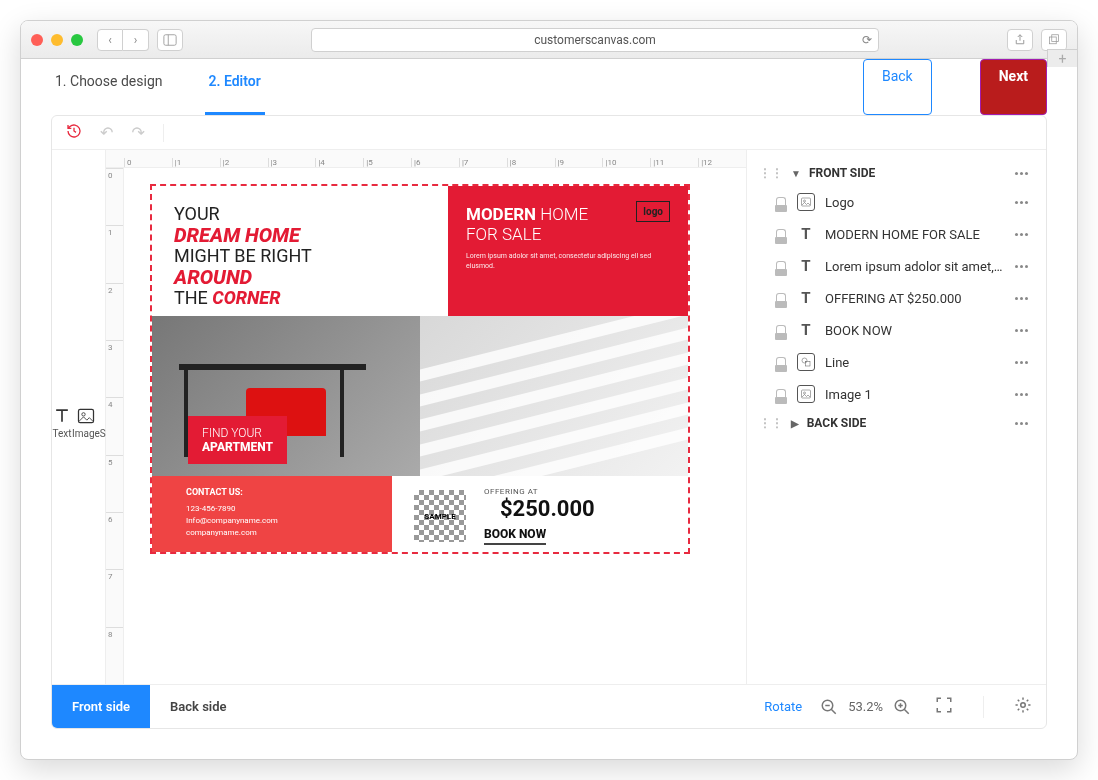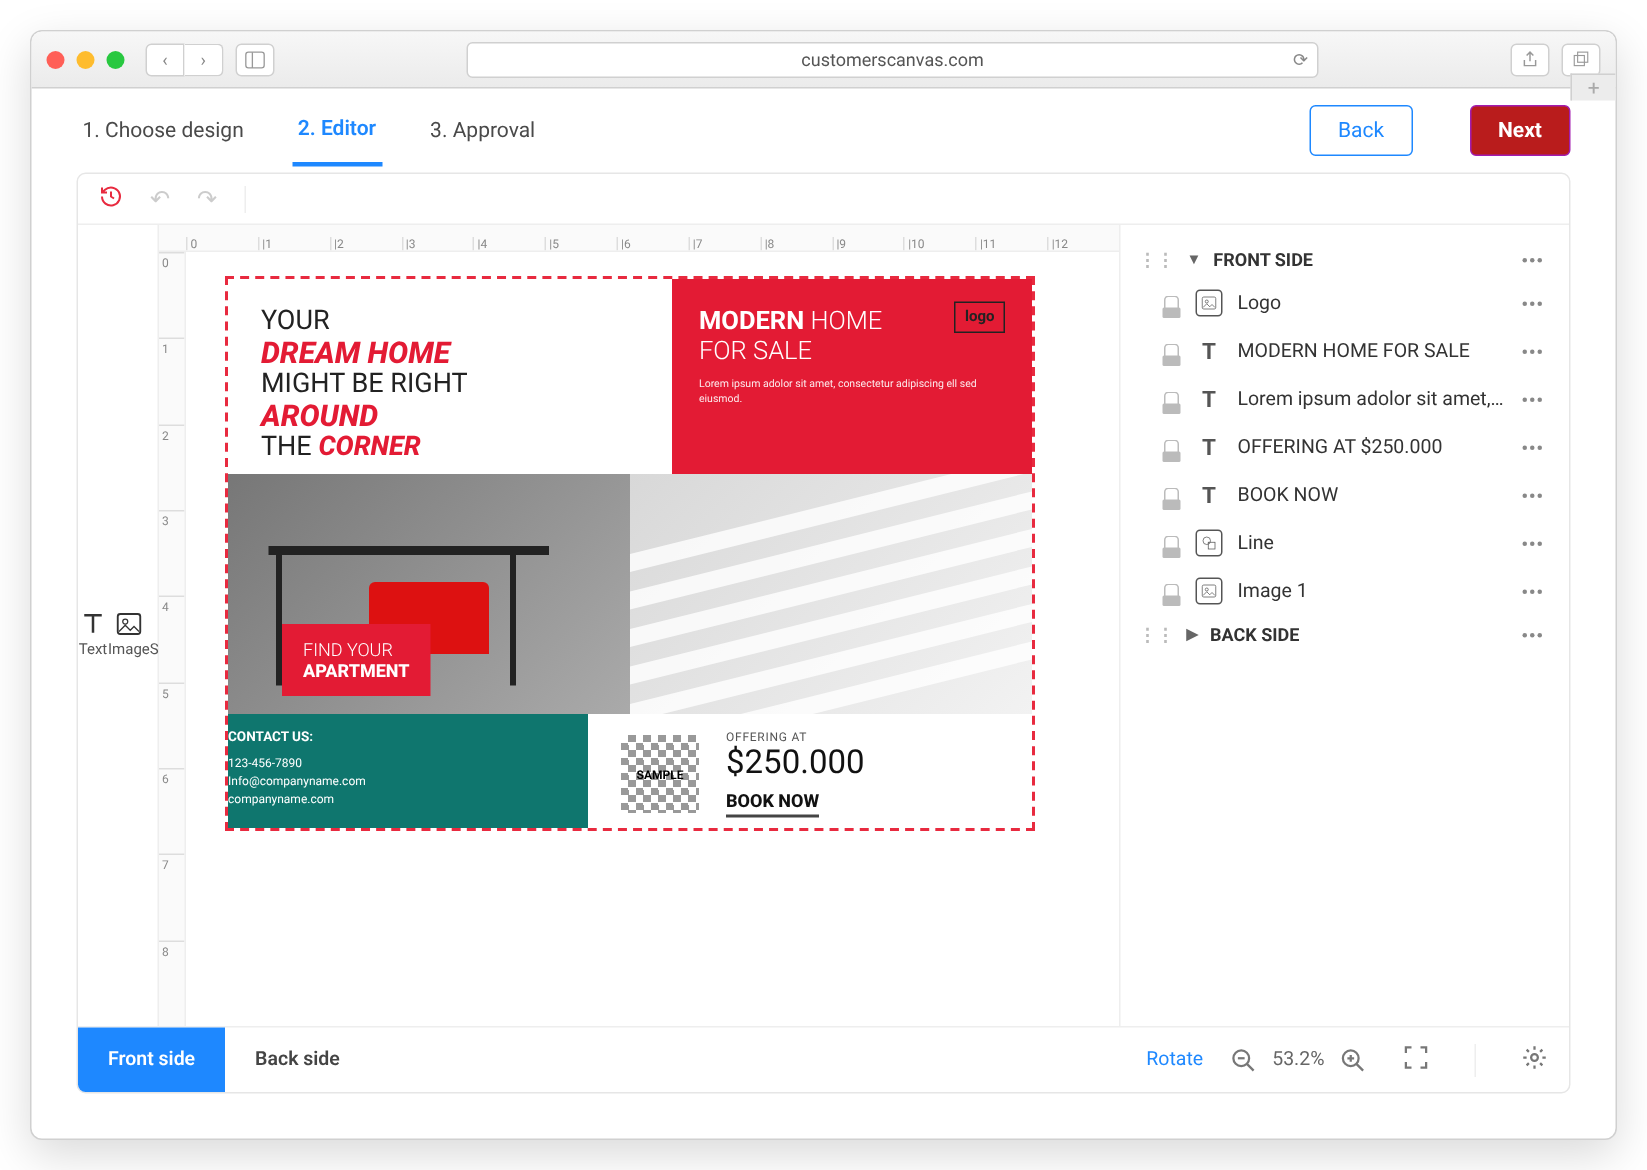--- a/index.html
+++ b/index.html
@@ -13,21 +13,21 @@
   .nav-arrow,.panel-btn,.share-btn,.tabs-btn{width:26px;height:22px;border:1px solid #d0d0d0;border-radius:4px;background:#fff;display:flex;align-items:center;justify-content:center;color:#888;font-size:12px;}
   .nav-arrows{display:flex;}
   .nav-arrows .nav-arrow:first-child{border-radius:4px 0 0 4px;}
   .nav-arrows .nav-arrow:last-child{border-radius:0 4px 4px 0;border-left:none;}
   .url-bar{flex:1;margin:0 120px;height:24px;border:1px solid #d0d0d0;border-radius:4px;background:#fff;display:flex;align-items:center;justify-content:center;font-size:12px;color:#555;position:relative;}
   .url-reload{position:absolute;right:6px;color:#888;}
   .right-btns{display:flex;gap:8px;}
   .newtab{position:absolute;top:28px;right:0;width:30px;height:18px;background:#ececec;border-left:1px solid #d0d0d0;border-top:1px solid #d0d0d0;display:flex;align-items:center;justify-content:center;color:#aaa;font-size:14px;}
   
   .app{height:calc(100% - 38px);display:flex;flex-direction:column;}
-  .steps-bar{height:56px;display:flex;align-items:center;padding:0 30px;gap:28px;}
+  .steps-bar{height:56px;display:flex;padding:0 30px;gap:38px;}
   .step{font-size:14px;color:#4a4a4a;padding:14px 4px;cursor:pointer;}
   .step.active{color:#1e88ff;border-bottom:3px solid #1e88ff;font-weight:600;}
   .steps-spacer{flex:1;}
   .btn{padding:8px 18px;border-radius:4px;font-size:14px;cursor:pointer;}
   .btn-back{background:#fff;border:1px solid #1e88ff;color:#1e88ff;}
   .btn-next{background:#b91c1c;border:1px solid #a21caf;color:#fff;margin-left:10px;font-weight:bold;}
   
   .editor-frame{flex:1;margin:0 30px 30px 30px;border:1px solid #e6e6e6;border-radius:6px;display:flex;flex-direction:column;overflow:hidden;}
   .history-bar{height:34px;border-bottom:1px solid #eee;display:flex;align-items:center;padding:0 14px;gap:18px;color:#ccc;font-size:16px;}
   .history-icon{color:#e82a3f;}
@@ -59,27 +59,27 @@
   .d-red .sub{font-size:7px;margin-top:8px;opacity:.9;line-height:1.4;max-width:200px;}
   .logo-sq{position:absolute;top:15px;right:18px;border:1px solid #222;padding:4px 6px;font-size:10px;font-weight:700;color:#222;}
   .d-mid{display:flex;height:160px;}
   .img-box{flex:1;background:linear-gradient(135deg,#777,#aaa);position:relative;overflow:hidden;}
   .img-box.white{background:linear-gradient(135deg,#d8d8d8,#f2f2f2);}
   .lines{position:absolute;inset:0;}
   .lines div{position:absolute;left:-20px;right:-20px;height:12px;background:rgba(255,255,255,.8);transform:skewY(-14deg);}
   .find-box{position:absolute;left:36px;bottom:88px;background:#e31b34;color:#fff;padding:10px 14px;font-size:12px;font-weight:300;}
   .find-box b{font-weight:800;display:block;}
   .d-bottom{display:flex;height:80px;}
-  .contact{background:#0f766e;color:#fff;width:240px;padding:10px 0;font-size:8px;line-height:1.5;}
+  .contact{background:#ef4444;color:#fff;width:240px;padding:10px 34px;font-size:8px;line-height:1.5;}
   .contact b{font-size:9px;font-weight:700;display:block;margin-bottom:3px;}
   .qr-area{flex:1;background:#fff;display:flex;align-items:center;padding:10px 18px;gap:14px;}
   .qr{width:60px;height:60px;background:repeating-conic-gradient(#000 0 25%,#fff 0 50%);background-size:10px 10px;border:4px solid #fff;position:relative;}
   .qr:after{content:attr(data-label);position:absolute;inset:0;display:flex;align-items:center;justify-content:center;font-size:8px;font-weight:700;color:#000;background:rgba(255,255,255,.6);}
   .price-block .off{font-size:8px;color:#555;letter-spacing:.5px;}
-  .price-block .price{font-size:22px;font-weight:400;color:#111;}
+  .price-block .price{font-size:22px;font-weight:700;color:#111;margin-left:16px;}
   .book{font-size:12px;font-weight:800;color:#111;margin-top:6px;border-bottom:2px solid #444;padding-bottom:2px;display:inline-block;}
   
   .panel{width:300px;border-left:1px solid #eee;padding:10px 8px;overflow:auto;}
   .panel-header{display:flex;align-items:center;gap:8px;padding:6px 4px;font-size:12px;font-weight:700;color:#333;}
   .drag{color:#bbb;font-size:12px;cursor:grab;}
   .chev{color:#666;font-size:10px;}
   .more{margin-left:auto;color:#888;cursor:pointer;letter-spacing:1px;font-size:14px;writing-mode:vertical-rl;transform:rotate(0);}
   .dots3{display:inline-flex;flex-direction:column;gap:2px;}
   .dots3 i{width:3px;height:3px;background:#888;border-radius:50%;display:block;}
   .layer{display:flex;align-items:center;gap:10px;padding:7px 4px 7px 20px;font-size:13px;color:#333;cursor:pointer;}
@@ -139,21 +139,20 @@
       </div>
     </div>
     <div class="newtab">+</div>
   </div>
 
   <div class="app">
 
     <div class="steps-bar">
       <div class="step">1. Choose design</div>
       <div class="step active">2. Editor</div>
-      <div class="step">3. Approval</div>
       <div class="steps-spacer"></div>
       <div class="btn btn-back">Back</div>
       <div class="btn btn-next">Next</div>
     </div>
 
     <div class="editor-frame">
       <div class="history-bar">
         <span class="history-icon">
           <svg width="16" height="16" viewBox="0 0 24 24">
               <path fill="none" stroke="#e82a3f" stroke-width="2" d="M3 12a9 9 0 1 0 3-6.7L3 8M3 3v5h5M12 7v5l3 2"></path>

